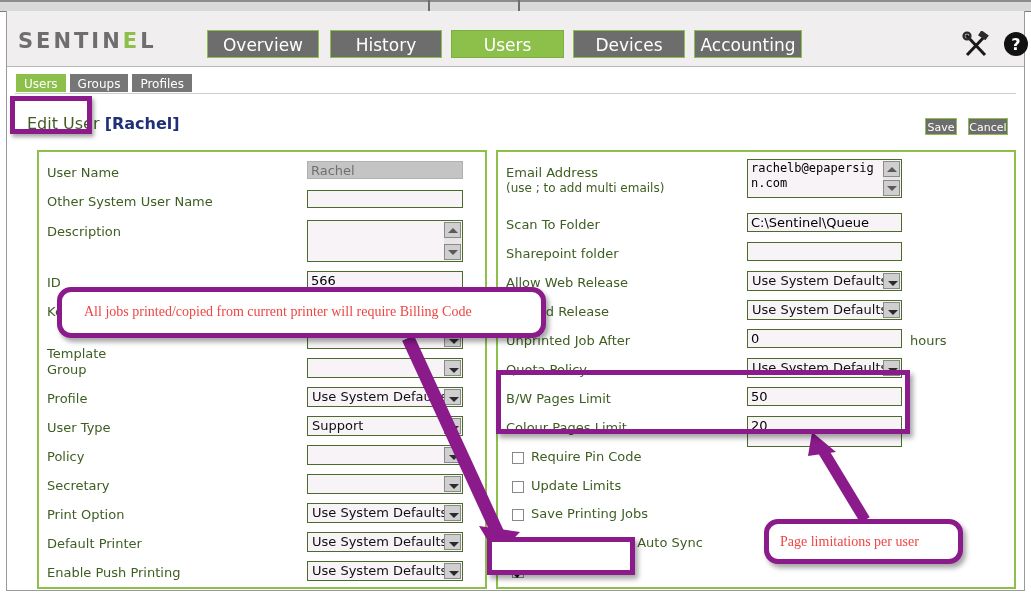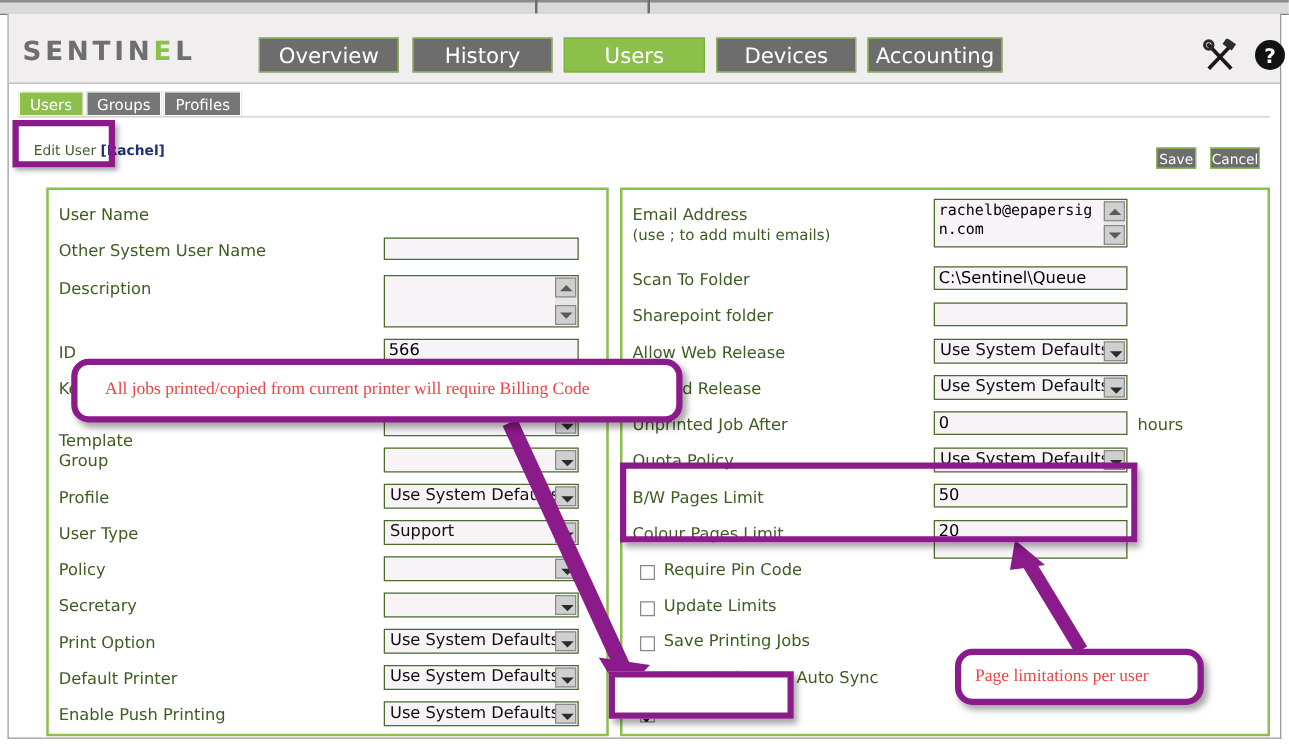--- a/index.html
+++ b/index.html
@@ -36,21 +36,21 @@
 
   
   .subtabs{position:absolute;left:8px;top:62px;height:20px;}
   .subtab{display:inline-block;height:20px;line-height:20px;padding:0 8px;
     background:#767676;color:#ffffff;font-size:12px;margin-right:2px;
     border:1px solid #ffffff;box-sizing:border-box;cursor:pointer;vertical-align:top;}
   .subtab.active{background:#8cc04b;}
   .subtabline{position:absolute;left:8px;top:82px;width:1001px;height:1px;background:#cccccc;}
 
   
-  .edituser{position:absolute;left:20px;top:103px;font-size:11px;color:#3e5d21;text-align:right;}
+  .edituser{position:absolute;left:20px;top:103px;font-size:16px;color:#3e5d21;text-align:right;}
   .edituser .uname{color:#1f2f7a;font-weight:bold;}
   .hl-edituser{position:absolute;left:10px;top:96px;width:82px;height:38px;
     border:5px solid #8b1a8b;background:transparent;box-sizing:border-box;
     box-shadow:2px 3px 4px rgba(0,0,0,.35);}
 
   
   .topbtn{position:absolute;top:107px;height:17px;line-height:17px;text-align:center;
     background:#6d6d6d;border:1px solid #8cc04b;color:#ffffff;font-size:11px;
     box-sizing:border-box;cursor:pointer;}
 
@@ -171,20 +171,21 @@
     <div class="topbtn" style="left:918px;width:32px">
       <span>Save</span>
     </div>
     <div class="topbtn" style="left:961px;width:40px">
       <span>Cancel</span>
     </div>
 
     <div class="panel panel-left">
 
       <div class="lbl" style="left:8px;top:13px">User Name</div>
+      <div class="fld ro" style="left:268px;top:9px;width:156px;height:18px">Rachel</div>
 
       <div class="lbl" style="left:8px;top:42px">Other System User Name</div>
       <div class="fld" style="left:268px;top:38px;width:156px;height:18px"></div>
 
       <div class="lbl" style="left:8px;top:72px">Description</div>
       <div class="fld" style="left:268px;top:68px;width:156px;height:42px">
         <span></span>
         <span class="scrollbar">
           <span class="up"></span>
           <span class="dn"></span>

